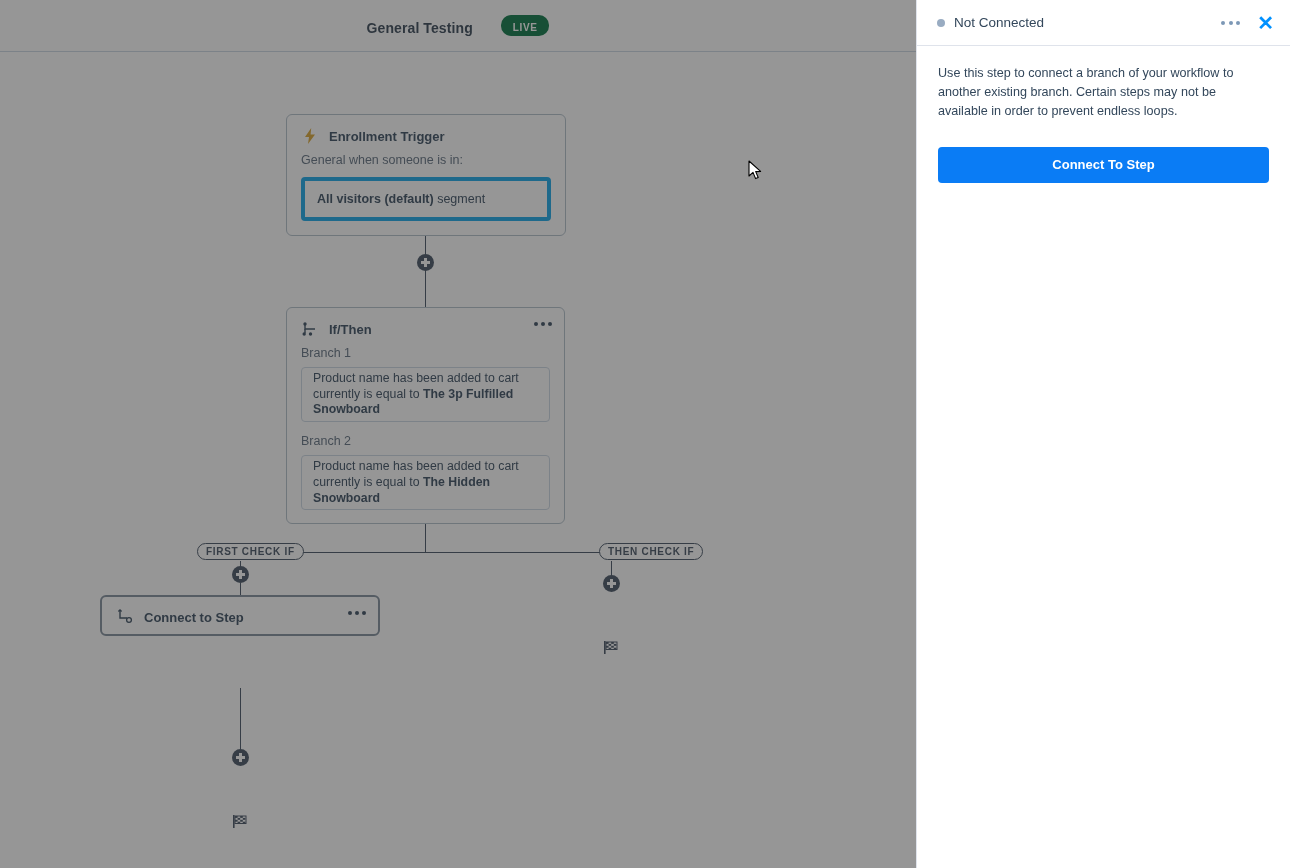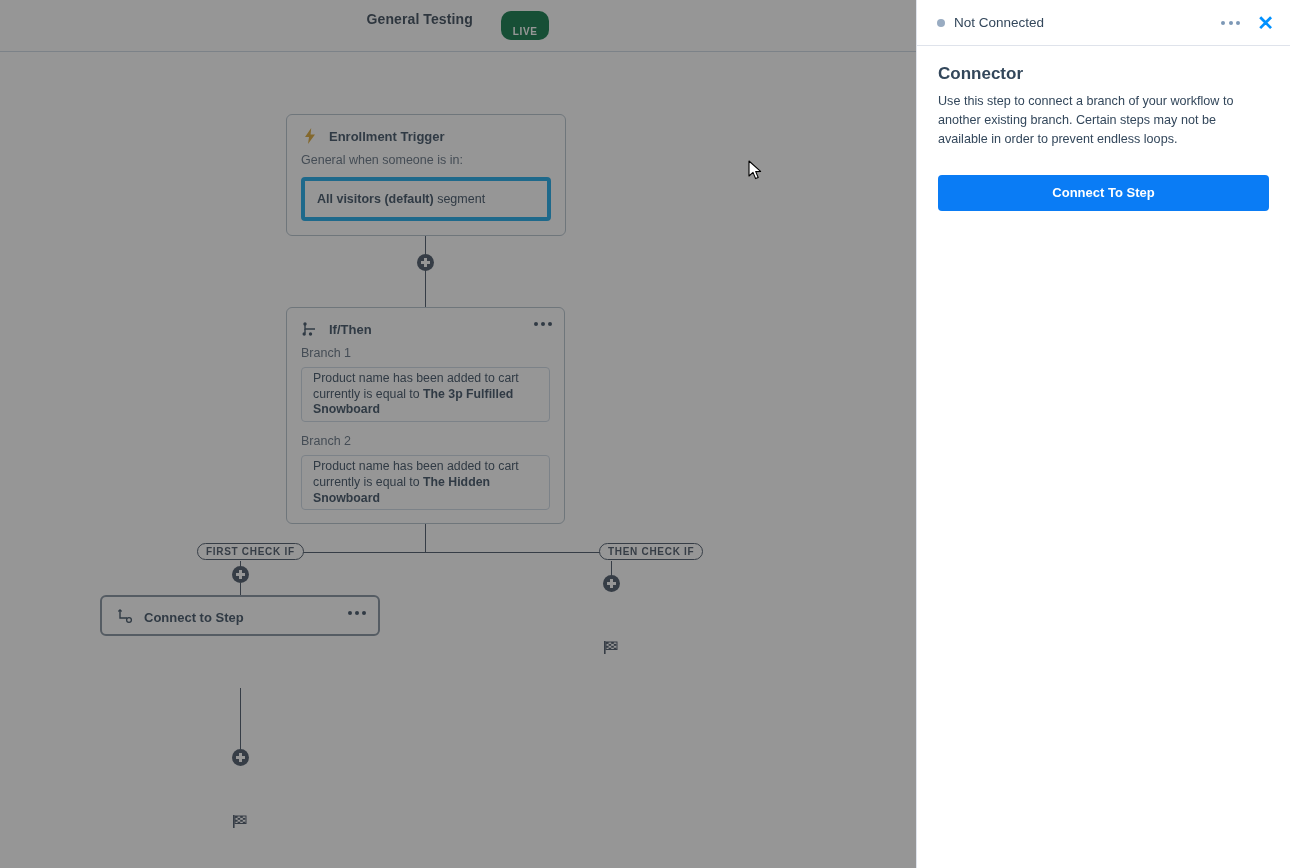--- a/index.html
+++ b/index.html
@@ -20,28 +20,28 @@
     background: #ffffff;
   }
 
   #app-header {
     position: absolute; left: 0; top: 0;
     width: 916px; height: 52px;
     background: #ffffff;
     border-bottom: 1px solid #cbd6e2;
     display: flex; align-items: center; justify-content: center;
   }
-  .header-inner { display: flex; align-items: flex-start; gap: 28px; }
+  .header-inner { display: flex; align-items: flex-end; gap: 28px; }
   #flow-title {
     font-size: 14px; font-weight: bold; color: #2e3e4f; letter-spacing: .1px;
   }
   #live-badge {
     background: #00703e; color: #ffffff;
     font-size: 10px; font-weight: bold; letter-spacing: .6px;
-    padding: 16px 12px 3px; border-radius: 10px; line-height: 1;
+    padding: 8px 12px 3px; border-radius: 10px; line-height: 1;
   }
 
   #flow-area {
     position: absolute; left: 0; top: 52px;
     width: 916px; height: 816px;
     background: #ffffff;
   }
 
   
   .line-v, .line-h {
@@ -352,21 +352,20 @@
       <span id="status-dot"></span>
       <span id="status-text">Not Connected</span>
       <span id="panel-kebab">
           <span></span>
           <span></span>
           <span></span>
         </span>
       <span id="panel-close">✕</span>
     </div>
     <div id="panel-body">
-      <h1 id="panel-title">Connector</h1>
       <p id="panel-desc">Use this step to connect a branch of your workflow to another existing branch. Certain steps may not be available in order to prevent endless loops.</p>
       <button id="connect-to-step-btn">Connect To Step</button>
     </div>
   </div>
 
   <div id="cursor">
     <svg width="16" height="22" viewBox="0 0 16 22" aria-hidden="true">
       <path d="M1 1 L1 16 L5 12.4 L7.6 18.6 L10.2 17.5 L7.7 11.6 L12.6 11.4 Z" fill="#ffffff" stroke="#000000" stroke-width="1.1" stroke-linejoin="round"></path>
     </svg>
   </div>

